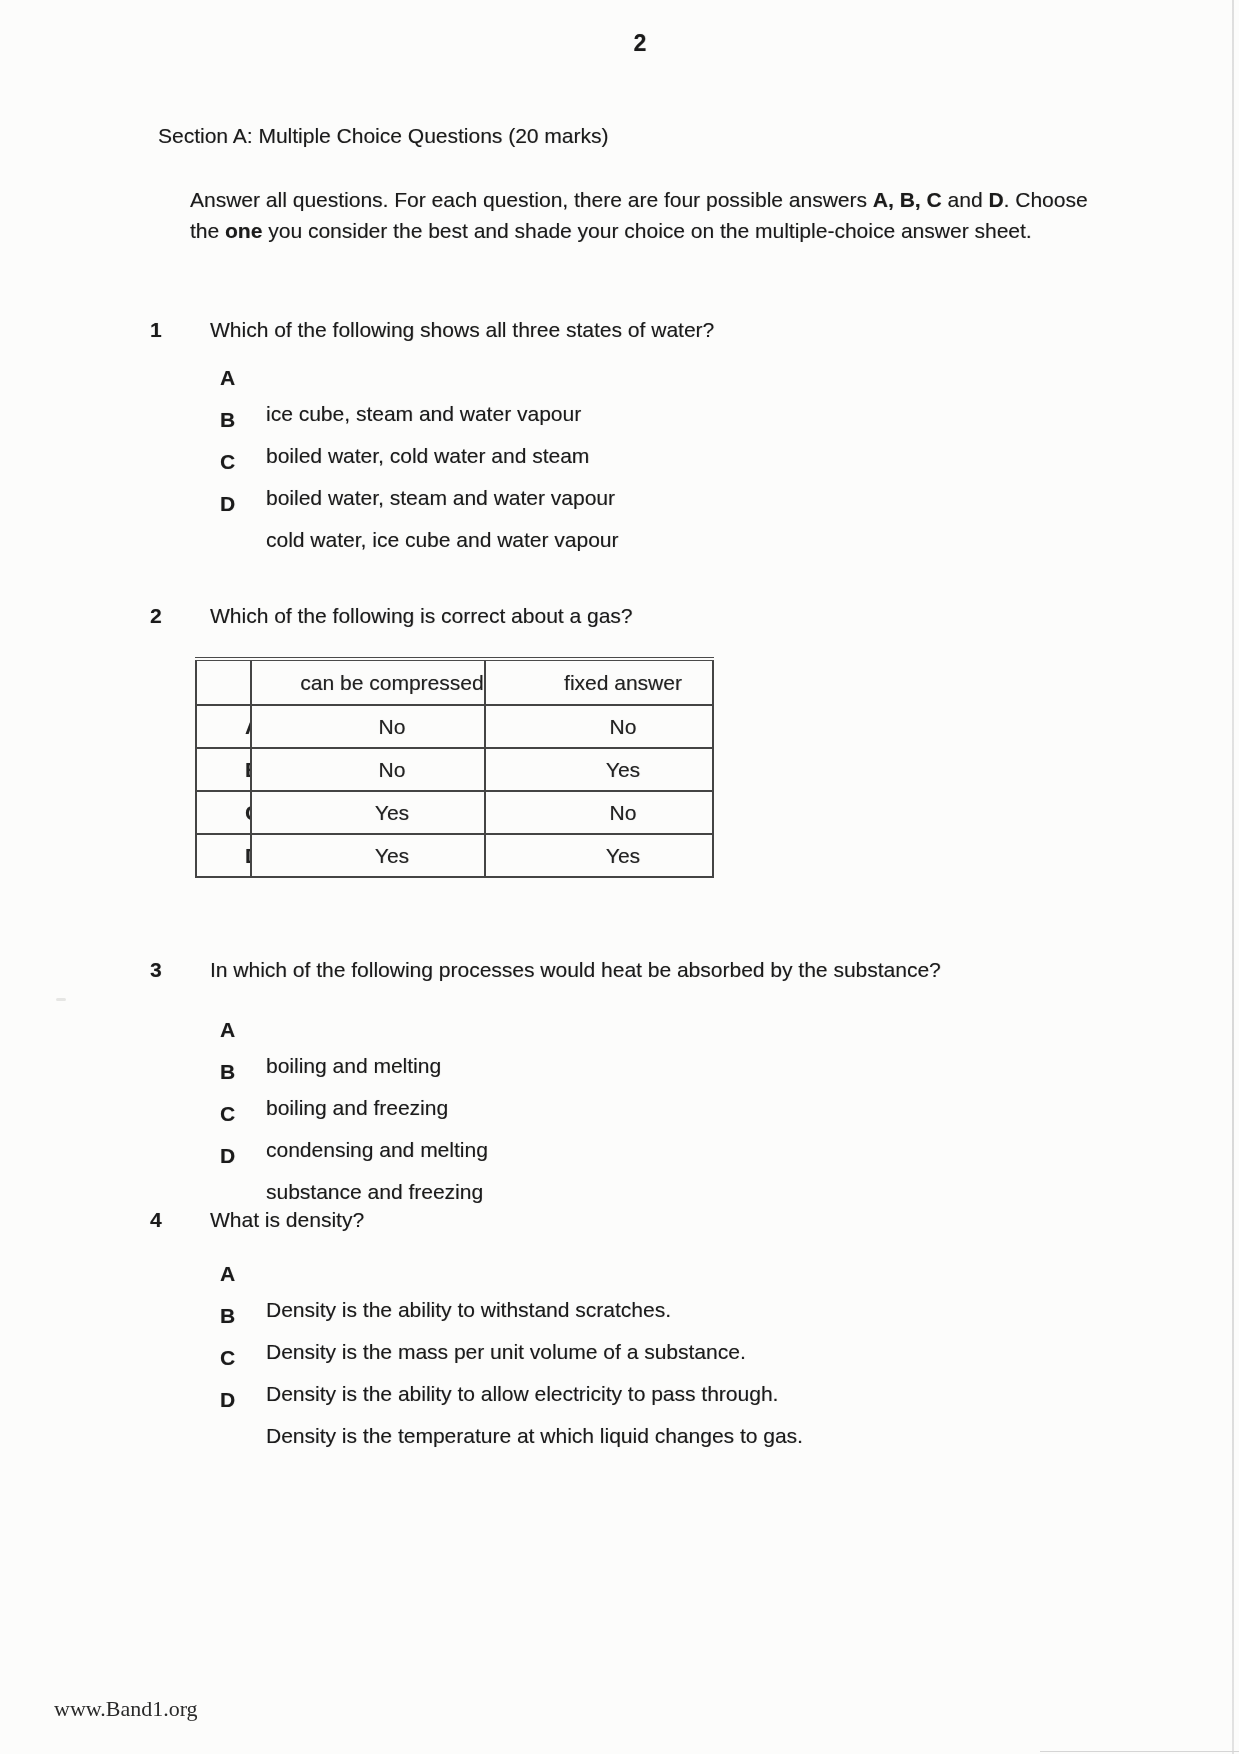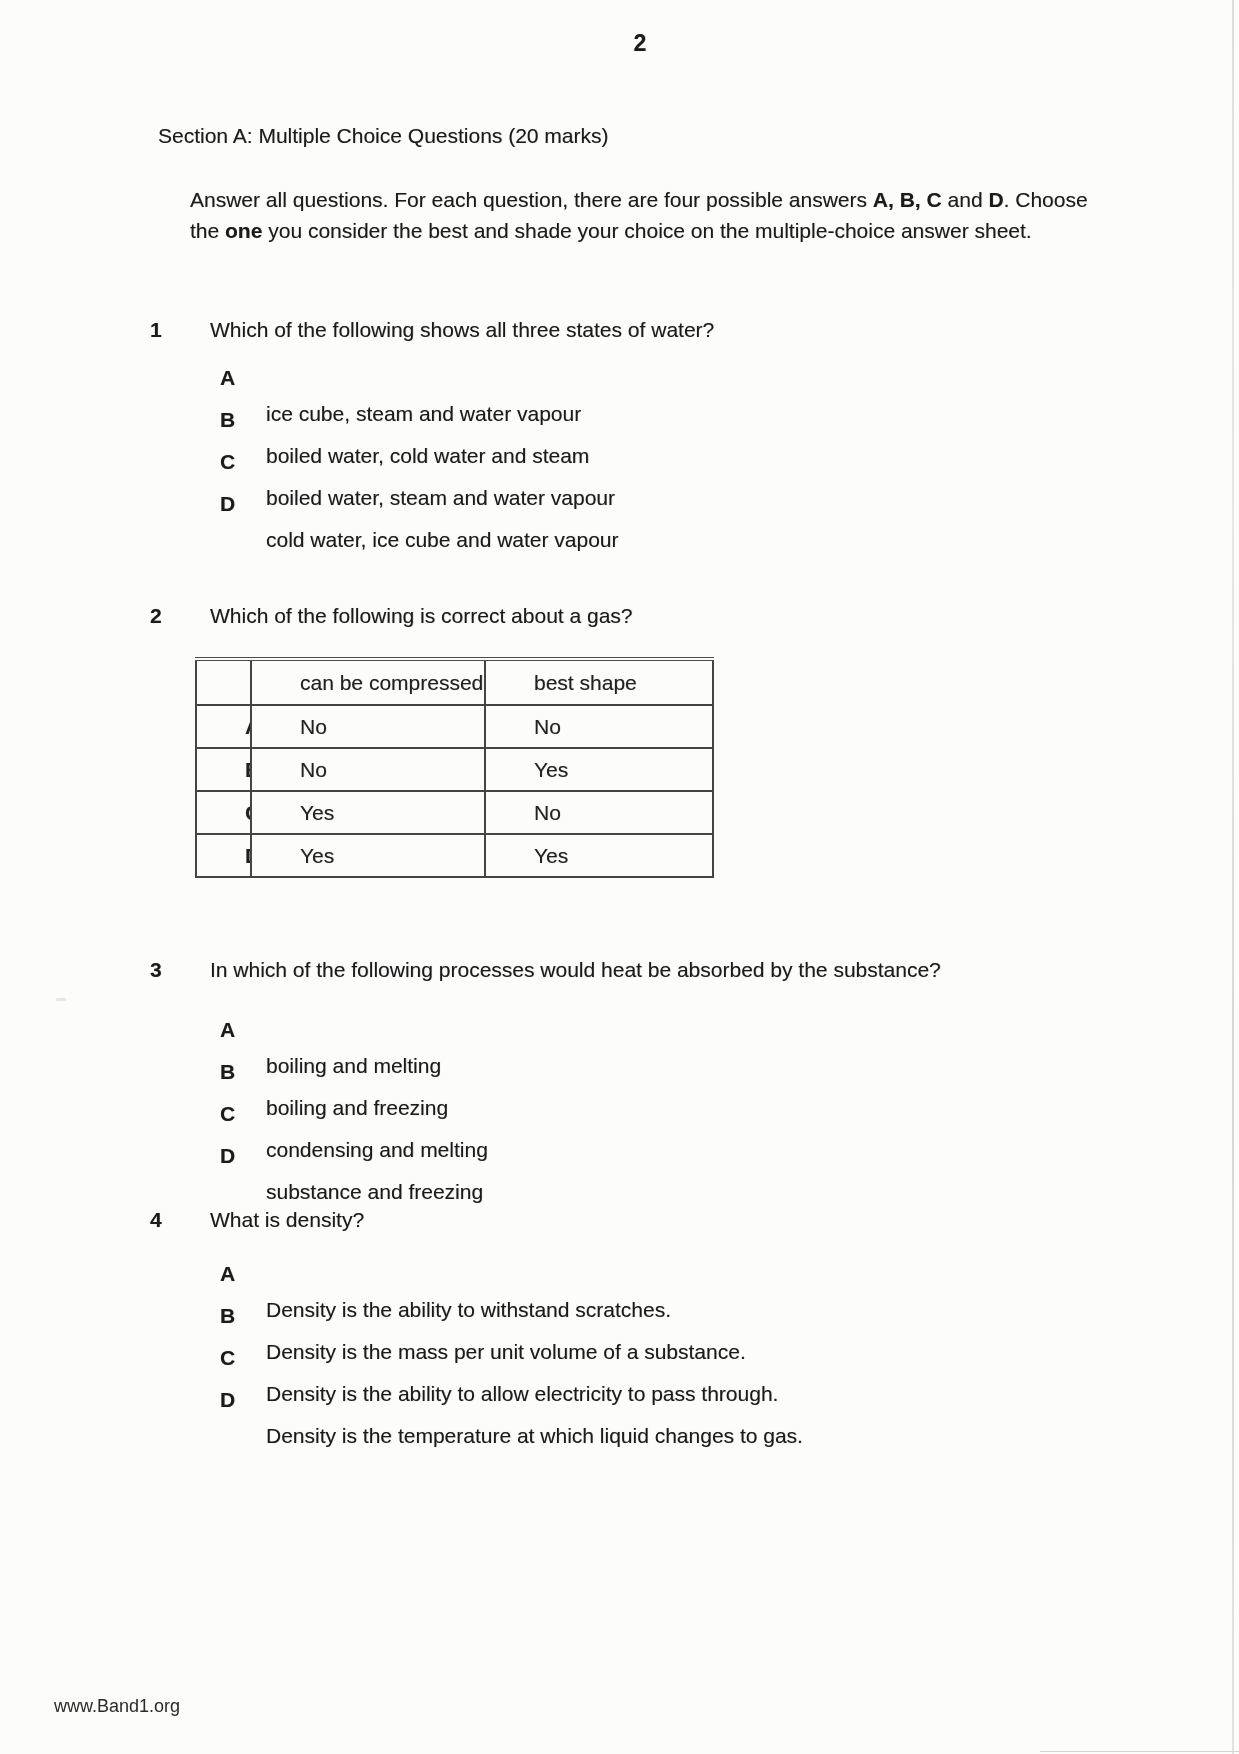--- a/index.html
+++ b/index.html
@@ -65,36 +65,36 @@
     position: absolute;
     top: 657px; left: 195px;
     border-collapse: collapse;
     table-layout: fixed;
     width: 517px;
     font-size: 21px;
     color: #222;
   }
   table.gas td {
     border: 2px solid #444;
-    text-align: left;
+    text-align: center;
     vertical-align: middle;
     height: 43px;
     overflow: hidden;
     padding-left: 48px;
   }
   table.gas tr.hdr td { height: 46px; border-top: 4px double #4a4a4a; }
   table.gas td.col-letter { width: 55px; font-weight: 700; }
   table.gas td.col-compressed { width: 234px; }
   table.gas td.col-fixed { width: 228px; }
 
   .footer {
     position: absolute;
     top: 1696px; left: 54px;
-    font-family: Liberation Sans, sans-serif;
-    font-size: 18px;
+    font-family: Liberation Serif, serif;
+    font-size: 22px;
     color: #2a2a2a;
     text-shadow: none;
   }
   .edge-right {
     position: absolute;
     top: 0; right: 5px;
     width: 2px; height: 1754px;
     background: linear-gradient(#d7d7d7, #e3e3e3 30%, #cfcfcf 60%, #dcdcdc);
     opacity: 0.8;
   }
@@ -152,21 +152,21 @@
   <div class="q" id="q2">
     <span class="num">2</span>
     <span class="qtext">Which of the following is correct about a gas?</span>
   </div>
 
   <table class="gas">
     <tbody>
       <tr class="hdr">
         <td class="col-letter"></td>
         <td class="col-compressed">can be compressed</td>
-        <td class="col-fixed">best shape</td>
+        <td class="col-fixed">fixed answer</td>
       </tr>
       <tr>
         <td class="col-letter">A</td>
         <td class="col-compressed">No</td>
         <td class="col-fixed">No</td>
       </tr>
       <tr>
         <td class="col-letter">B</td>
         <td class="col-compressed">No</td>
         <td class="col-fixed">Yes</td>

